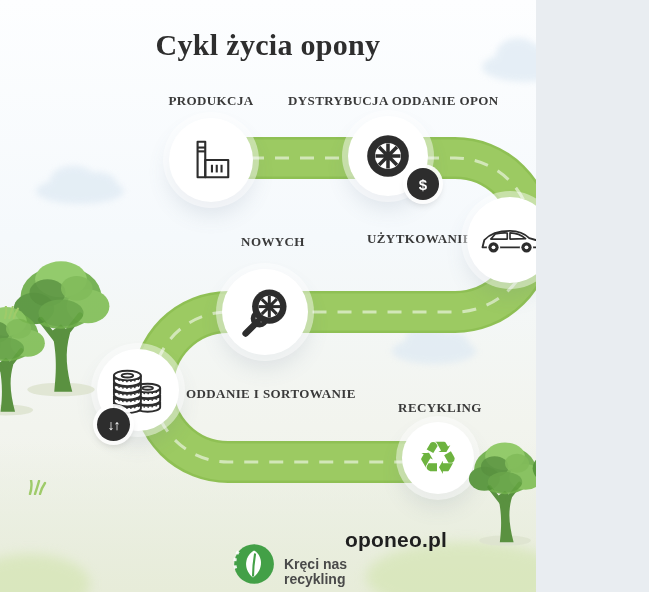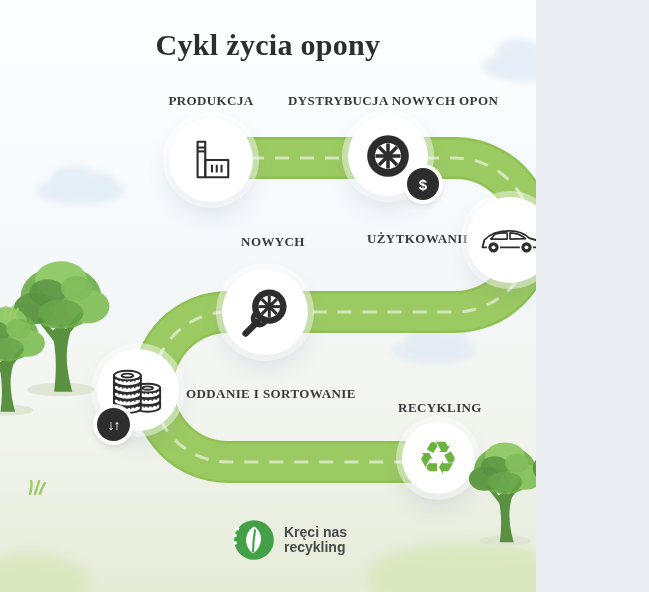--- a/index.html
+++ b/index.html
@@ -29,22 +29,22 @@
     box-shadow:0 0 0 4px rgba(255,255,255,.9),0 4px 8px rgba(0,0,0,.18);}
   .label{position:absolute;color:#3a3a3a;font-weight:700;font-size:13px;letter-spacing:.4px;
     white-space:nowrap;}
   .label.center{text-align:center;}
   .title{position:absolute;left:0;right:0;top:28px;text-align:center;color:#2e2e2e;
     font-size:30px;font-weight:700;letter-spacing:.3px;}
   .recycle-glyph{font-family:"DejaVu Sans",sans-serif;font-size:46px;line-height:1;color:#6db33f;}
   
   .tree{position:absolute;}
   
-  .footer-logo{position:absolute;display:flex;align-items:center;
-    font-family:"Liberation Sans","DejaVu Sans",sans-serif;}
+  .footer-logo{position:absolute;display:flex;align-items:flex-end;
+    font-family:"Liberation Sans","DejaVu Sans",sans-serif;margin-top:24px;}
   .krecinas-text{margin-left:8px;color:#4a4a4a;font-weight:bold;font-size:14px;line-height:15px;}
   .oponeo{position:absolute;color:#1f1f1f;font-family:"Liberation Sans","DejaVu Sans",sans-serif;
     font-weight:bold;font-size:21px;letter-spacing:.2px;}
 </style>
 </head>
 <body>
 
 <div class="stage">
 
   <div class="cloud" style="left:36px;top:178px;width:88px;height:26px;"></div>
@@ -70,21 +70,21 @@
       <rect x="10" y="5" width="8" height="37"></rect>
       <line x1="10" y1="11" x2="18" y2="11"></line>
       <line x1="10" y1="15" x2="18" y2="15"></line>
       <rect x="18" y="24" width="24" height="18"></rect>
       <line x1="25" y1="29" x2="25" y2="37"></line>
       <line x1="30" y1="29" x2="30" y2="37"></line>
       <line x1="35" y1="29" x2="35" y2="37"></line>
     </svg>
   </div>
 
-  <div class="label center" style="left:288px;top:93px;width:200px;">DYSTRYBUCJA NOWYCH OPON</div>
+  <div class="label center" style="left:288px;top:93px;width:200px;">DYSTRYBUCJA ODDANIE OPON</div>
   <div class="node" style="left:348px;top:116px;width:80px;height:80px;">
     <svg width="50" height="50" viewBox="0 0 48 48">
       <circle cx="24" cy="24" r="20" fill="#2d2d2d"></circle>
       <circle cx="24" cy="24" r="12.5" fill="#ffffff"></circle>
       <g stroke="#2d2d2d" stroke-width="3.4">
         <line x1="24" y1="24" x2="36" y2="24"></line>
           <line x1="24" y1="24" x2="12" y2="24"></line>
         <line x1="24" y1="24" x2="24" y2="36"></line>
           <line x1="24" y1="24" x2="24" y2="12"></line>
         <line x1="24" y1="24" x2="32.6" y2="32.6"></line>
@@ -231,14 +231,15 @@
       <circle cx="23" cy="22" r="19" fill="#43a047"></circle>
       <path d="M8 10 A19 19 0 0 0 6 28" fill="none" stroke="#ffffff" stroke-width="3" stroke-dasharray="3 4" opacity="0.9"></path>
       <path d="M23 9 C32 14 32 28 22 35 C13 28 13 15 23 9 Z" fill="#ffffff"></path>
       <path d="M22 34 C22 26 23 18 24 12" fill="none" stroke="#43a047" stroke-width="2"></path>
     </svg>
     <div class="krecinas-text">
       <div>Kręci nas</div>
       <div>recykling</div>
     </div>
   </div>
+  <div class="oponeo" style="left:345px;top:528px;">oponeo.pl</div>
 
 </div>
 
 </body></html>

